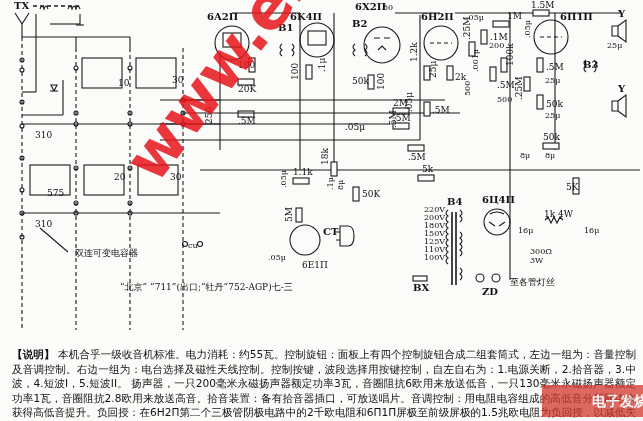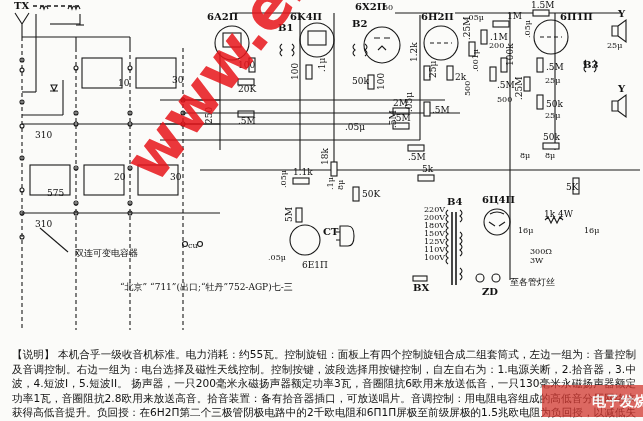--- a/index.html
+++ b/index.html
@@ -7,21 +7,21 @@
   #schem{position:absolute;left:0;top:0;width:643px;height:340px;}
   #schem line,#schem path,#schem polyline,#schem rect,#schem circle,#schem ellipse{stroke:#1a1a1a;fill:none;stroke-width:1.1;}
   #schem .dash{stroke-dasharray:4 3;}
   #schem .thick{stroke-width:1.6;}
   #schem .res{fill:#fbfbf9;}
   #schem text{font-family:"DejaVu Serif",serif;font-size:9px;fill:#111;stroke:none;}
   #schem text.lbl{font-size:10px;font-weight:bold;}
   #schem text.small{font-size:8px;}
   .watermark{position:absolute;left:110px;top:150px;font-family:"DejaVu Sans",sans-serif;font-weight:bold;font-size:62px;color:#e8151b;opacity:.85;transform:rotate(-52deg);transform-origin:left top;white-space:nowrap;letter-spacing:-1px;pointer-events:none;}
   .desc{position:absolute;left:12px;top:347px;width:624px;font-size:10.6px;line-height:14.6px;font-family:"DejaVu Sans",sans-serif;color:#111;text-align:justify;}
-  .desc .tag{font-weight:normal;margin-top:10px;}
+  .desc .tag{font-weight:bold;margin-top:10px;}
   .logo{position:absolute;left:520px;top:385px;width:120px;height:32px;background:#d2372f;opacity:.75;color:#fff;font-family:"DejaVu Sans",sans-serif;font-weight:bold;font-size:14px;line-height:32px;text-align:right;margin-left:22px;}
 </style>
 </head>
 <body>
 
 <svg id="schem" viewBox="0 0 643 340" xmlns="http://www.w3.org/2000/svg">
 
   <g>
     <text class="lbl" x="14" y="9">TX</text>
     <path d="M15 13 L22 24 L29 13 M22 24 L22 37"></path>

